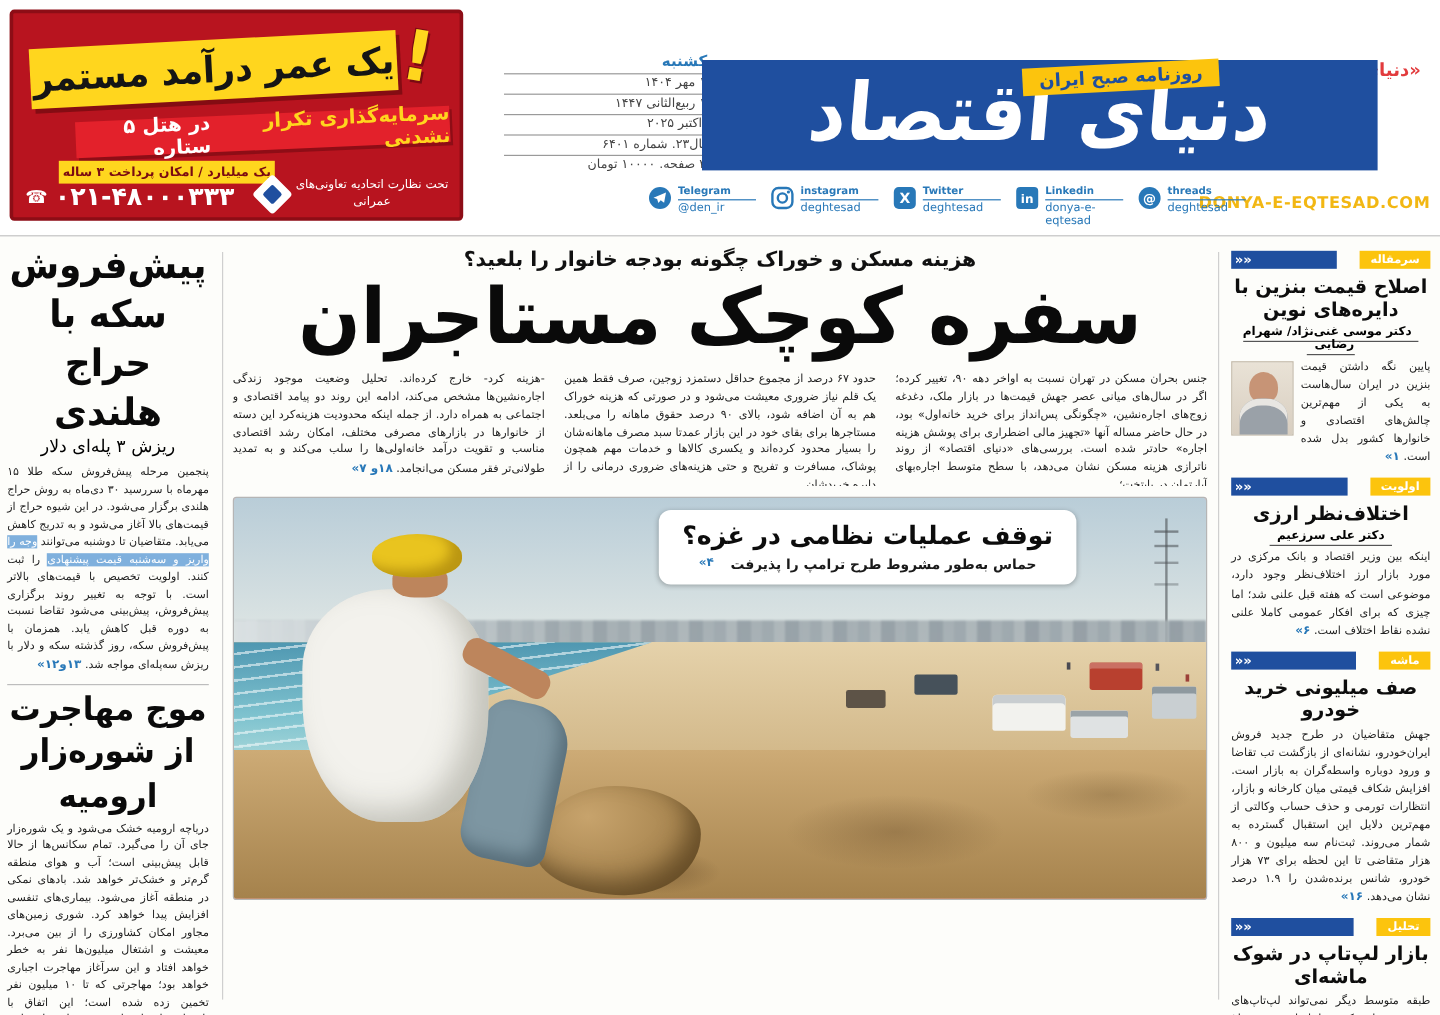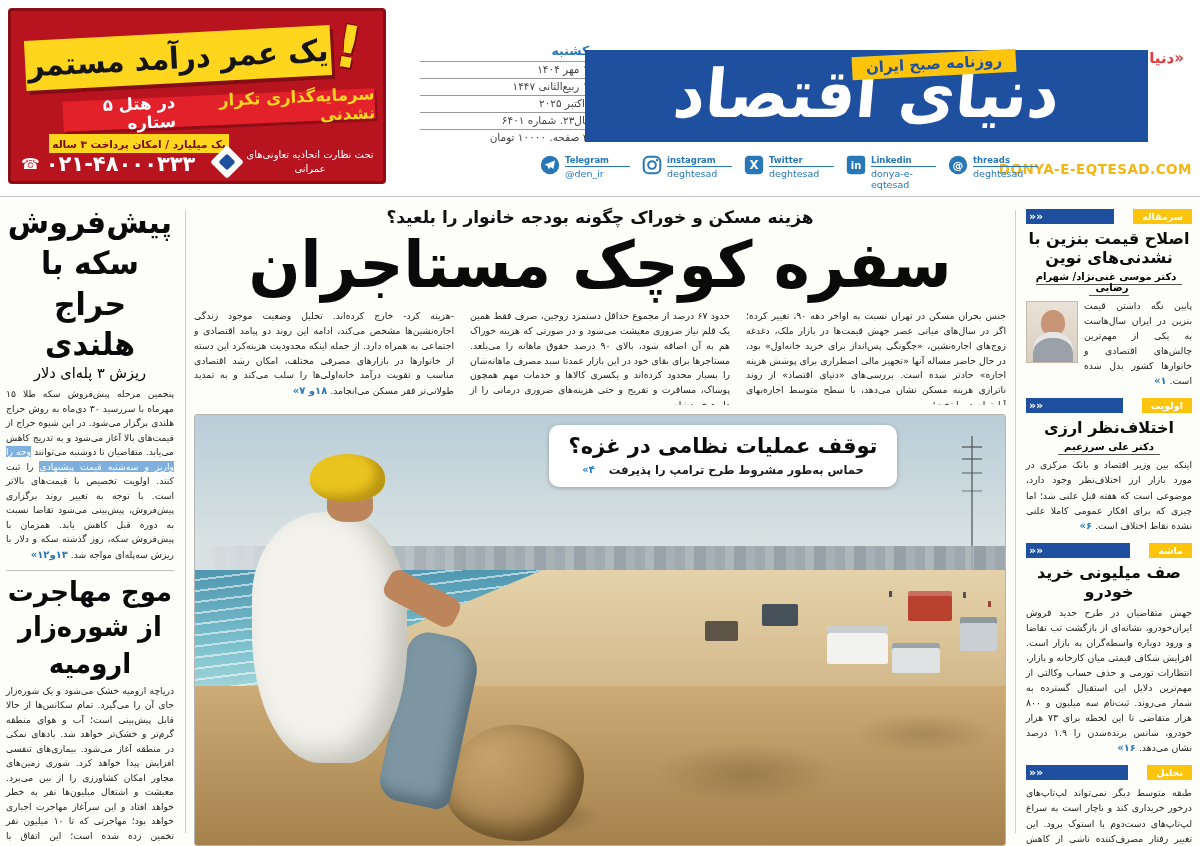--- a/index.html
+++ b/index.html
@@ -68,21 +68,21 @@
   .portrait::after { content:""; position:absolute; left:6px; top:30px; width:40px; height:34px; background:#9aa1a8; border-radius:45% 45% 0 0; box-shadow:inset 0 6px 0 #e8e6e2; }
   .pageref { color:#2878b8; font-weight:bold; direction:ltr; unicode-bidi:bidi-override; display:inline-block; font-size:10px; }
 
   
   .ccol { padding:10px 4px 0; overflow:hidden; }
   .kicker { text-align:center; font-weight:bold; font-size:17px; color:#111; margin-bottom:2px; }
   .headline { text-align:center; font-weight:bold; font-size:61px; color:#0a0a0a; letter-spacing:-2px; line-height:1.18; transform:scaleY(1.05); margin-bottom:8px; }
   .lede { display:grid; grid-template-columns:1fr 1fr 1fr; gap:16px; font-size:9.3px; line-height:1.6; text-align:justify; color:#222; height:96px; overflow:hidden; margin-bottom:9px; }
 
   
-  .photo { position:relative; height:432px; border:1px solid #b5b5b5; border-radius:3px; overflow:hidden; background:#fca5a5; }
+  .photo { position:relative; height:336px; border:1px solid #b5b5b5; border-radius:3px; overflow:hidden; background:#fca5a5; }
   .ph-sky { position:absolute; top:0; left:0; right:0; height:36%; background:linear-gradient(#b9cdd8,#dfe6e4); z-index:0; }
   .ph-skyline { position:absolute; top:30.5%; left:0; right:0; height:7.5%; z-index:1; filter:blur(.7px); opacity:.85;
     background:linear-gradient(90deg, rgba(222,228,230,.95), rgba(160,170,175,.35) 35%, rgba(150,158,164,.15)),
       repeating-linear-gradient(90deg, #939ea5 0 10px, #aab3b7 10px 19px, #87929a 19px 31px, #9fa9ae 31px 40px); }
   .ph-beach { position:absolute; top:36%; left:0; right:0; height:33%; background:linear-gradient(#e5d2ab,#cfb484); z-index:1; }
   .ph-sea { position:absolute; top:36%; left:0; width:43%; height:34%; z-index:2;
     background:repeating-linear-gradient(173deg, rgba(255,255,255,0) 0 9px, rgba(255,255,255,.55) 9px 11px),
       linear-gradient(180deg,#4f97b1,#7fc3cf 55%,#b9e0de);
     clip-path:polygon(0 0, 100% 0, 58% 42%, 24% 100%, 0 100%); }
   .ph-crowd { position:absolute; left:36%; top:41%; width:50%; height:12%; z-index:3; }
@@ -231,21 +231,21 @@
 
   <div class="content">
 
     <div class="rcol">
 
       <div class="sec">
         <div class="sec-head">
           <span class="sec-label">سرمقاله</span>
           <span class="sec-bar"></span>
         </div>
-        <div class="sec-title">اصلاح قیمت بنزین با نشدنی‌های نوین</div>
+        <div class="sec-title">اصلاح قیمت بنزین با دایره‌های نوین</div>
         <div class="sec-byline"><span>دکتر موسی غنی‌نژاد/ شهرام رضایی</span></div>
         <div class="sec-body">
           <span class="portrait"></span>
           <span>پایین نگه داشتن قیمت بنزین در ایران سال‌هاست به یکی از مهم‌ترین چالش‌های اقتصادی و خانوارها کشور بدل شده است. </span>
           <span class="pageref">«۱</span>
         </div>
       </div>
 
       <div class="sec">
         <div class="sec-head">
@@ -270,20 +270,21 @@
           <span>جهش متقاضیان در طرح جدید فروش ایران‌خودرو، نشانه‌ای از بازگشت تب تقاضا و ورود دوباره واسطه‌گران به بازار است. افزایش شکاف قیمتی میان کارخانه و بازار، انتظارات تورمی و حذف حساب وکالتی از مهم‌ترین دلایل این استقبال گسترده به شمار می‌روند. ثبت‌نام سه میلیون و ۸۰۰ هزار متقاضی تا این لحظه برای ۷۳ هزار خودرو، شانس برنده‌شدن را ۱.۹ درصد نشان می‌دهد. </span>
           <span class="pageref">«۱۶</span>
         </div>
       </div>
 
       <div class="sec">
         <div class="sec-head">
           <span class="sec-label">تحلیل</span>
           <span class="sec-bar"></span>
         </div>
+        <div class="sec-title">بازار لپ‌تاپ در شوک ماشه‌ای</div>
         <div class="sec-body">
           <span>طبقه متوسط دیگر نمی‌تواند لپ‌تاپ‌های درخور خریداری کند و ناچار است به سراغ لپ‌تاپ‌های دست‌دوم یا استوک برود. این تغییر رفتار مصرف‌کننده ناشی از کاهش قدرت خرید خانوار در پی افزایش نرخ دلار و تورم بالا است و نشان می‌دهد بخش قابل توجهی از تقاضای بازار دیجیتال به کالاهای با قیمت پایین‌تر منتقل شده است. </span>
           
         </div>
       </div>
 
     </div>
 
     <div class="vsep"></div>
 

